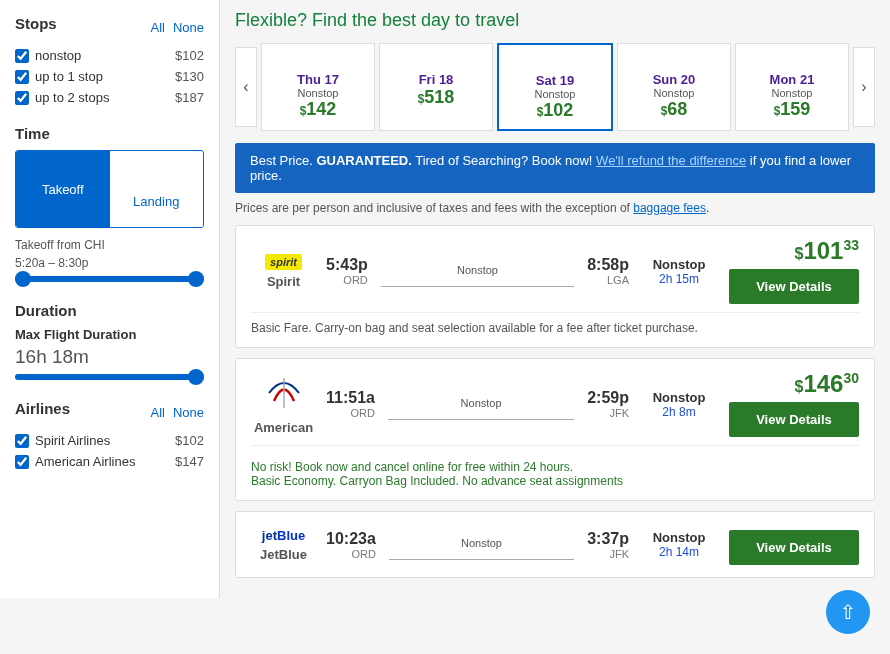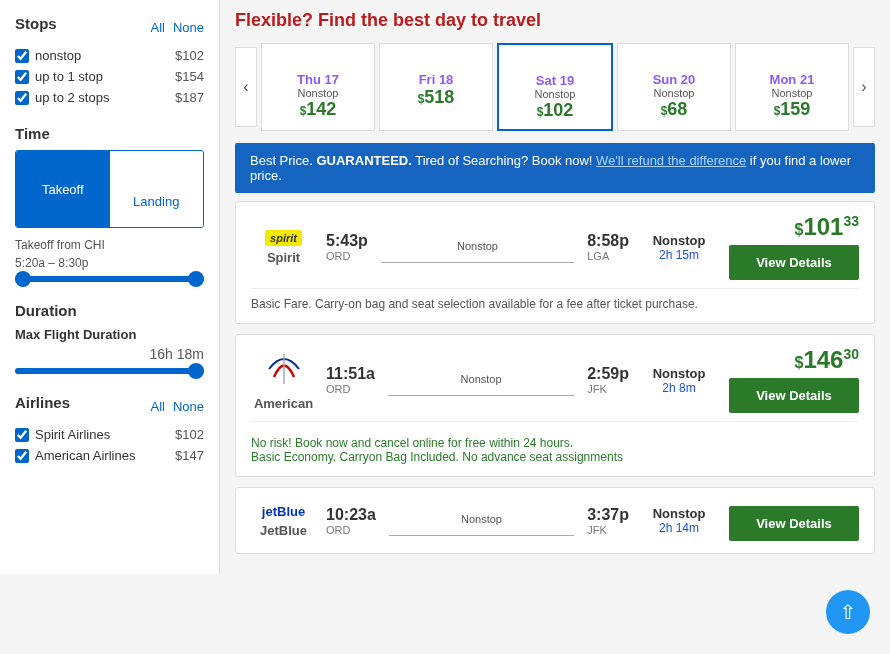--- a/index.html
+++ b/index.html
@@ -27,53 +27,53 @@
     
     .slider-label { font-size: 12px; color: #555; margin-bottom: 4px; }
     .slider-range { font-size: 12px; color: #555; margin-bottom: 6px; }
     .slider-track { position: relative; height: 6px; background: #ddd; border-radius: 3px; margin: 6px 0 12px 0; }
     .slider-fill { position: absolute; left: 0; top: 0; height: 6px; background: #0066cc; border-radius: 3px; }
     .slider-thumb { position: absolute; width: 16px; height: 16px; background: #0066cc; border-radius: 50%; top: -5px; cursor: pointer; }
     .slider-thumb-left { left: 0; }
     .slider-thumb-right { right: 0; }
     
     .duration-label { font-size: 13px; font-weight: bold; margin-bottom: 4px; }
-    .duration-value { font-size: 14px; color: #555; margin-bottom: 6px; text-align: right; }
+    .duration-value { font-size: 19px; color: #555; margin-bottom: 6px; }
     
     
     .main { flex: 1; padding: 10px 15px; background: #f5f5f5; }
     
-    .page-title { font-size: 18px; font-weight: bold; color: #b91c1c; margin-bottom: 12px; }
+    .page-title { font-size: 18px; font-weight: normal; color: #15803d; margin-bottom: 12px; }
     
     
     .day-selector { display: flex; align-items: center; gap: 4px; margin-bottom: 12px; }
     .day-arrow { width: 22px; height: 80px; display: flex; align-items: center; justify-content: center; background: #fff; border: 1px solid #ddd; cursor: pointer; color: #555; font-size: 16px; }
     .day-card { flex: 1; text-align: center; padding: 8px 6px; background: #fff; border: 1px solid #ddd; cursor: pointer; }
     .day-card.selected { border: 2px solid #0066cc; }
-    .day-name { font-size: 13px; font-weight: bold; color: #8b5cf6; margin-top: 20px; }
+    .day-name { font-size: 13px; font-weight: bold; color: #4c1d95; margin-top: 20px; }
     .day-stop-label { font-size: 11px; color: #555; }
     .day-price { font-size: 18px; font-weight: bold; color: #2a7a2a; }
     .day-price span { font-size: 12px; }
     
     
     .best-price-banner { background: #1565c0; color: #fff; padding: 10px 15px; margin-bottom: 8px; font-size: 13px; border-radius: 2px; }
     .best-price-banner a { color: #aad4ff; }
     
     
     .info-text { font-size: 12px; color: #555; margin-bottom: 10px; }
     .info-text a { color: #0066cc; }
     
     
     .flight-card { background: #fff; border: 1px solid #ddd; border-radius: 3px; margin-bottom: 10px; padding: 12px 15px; }
     .flight-main-row { display: flex; align-items: center; gap: 10px; }
     .airline-logo-area { width: 65px; text-align: center; flex-shrink: 0; }
     .airline-logo-text { font-size: 13px; font-weight: bold; color: #555; margin-top: 4px; }
     .spirit-logo { background: #f5e900; color: #333; font-weight: bold; font-size: 11px; padding: 2px 5px; border-radius: 2px; display: inline-block; font-style: italic; }
     .flight-times { display: flex; align-items: center; gap: 8px; flex: 1; }
-    .flight-time-depart, .flight-time-arrive { text-align: left; }
+    .flight-time-depart, .flight-time-arrive { text-align: right; }
     .flight-time { font-size: 16px; font-weight: bold; }
     .flight-airport { font-size: 11px; color: #777; }
     .flight-line { flex: 1; text-align: center; position: relative; }
     .flight-line-bar { border-top: 1px solid #aaa; margin: 0 5px; position: relative; top: 8px; }
     .flight-nonstop-label { font-size: 11px; color: #555; margin-bottom: 2px; }
     .flight-duration-area { text-align: center; width: 80px; flex-shrink: 0; }
     .flight-nonstop { font-size: 13px; font-weight: bold; color: #333; }
     .flight-duration { font-size: 12px; color: #1d4ed8; }
     .flight-price-area { text-align: right; width: 130px; flex-shrink: 0; }
     .flight-price { font-size: 24px; font-weight: bold; color: #2a7a2a; line-height: 1; }
@@ -114,21 +114,21 @@
       <input type="checkbox" checked="" style="">
       <span class="checkbox-label">nonstop</span>
     </div>
     <span class="checkbox-price">$102</span>
   </div>
           <div class="checkbox-row">
     <div class="checkbox-left">
       <input type="checkbox" checked="" style="">
       <span class="checkbox-label">up to 1 stop</span>
     </div>
-    <span class="checkbox-price">$154</span>
+    <span class="checkbox-price">$130</span>
   </div>
           <div class="checkbox-row">
     <div class="checkbox-left">
       <input type="checkbox" checked="" style="">
       <span class="checkbox-label">up to 2 stops</span>
     </div>
     <span class="checkbox-price">$187</span>
   </div>
         </div>
     </div>
@@ -217,20 +217,23 @@
     <div class="day-price"><span>$</span>159</div>
   </div>
         </div>
       <div class="day-arrow">›</div>
     </div>
 
     <div class="best-price-banner">
       <span>Best Price. </span><strong>GUARANTEED.</strong><span> Tired of Searching? Book now! </span><a href="#" style="color:#aad4ff">We'll refund the difference</a><span> if you find a lower price.</span>
     </div>
 
+    <div class="info-text">
+      <span>Prices are per person and inclusive of taxes and fees with the exception of </span><a href="#">baggage fees</a><span>.</span>
+    </div>
 
     <div id="flights-container">
         <div class="flight-card">
     <div class="flight-main-row">
       <div class="airline-logo-area">
         <span class="spirit-logo">spirit</span>
         <div class="airline-logo-text">Spirit</div>
       </div>
       <div class="flight-times">
         <div class="flight-time-depart">

